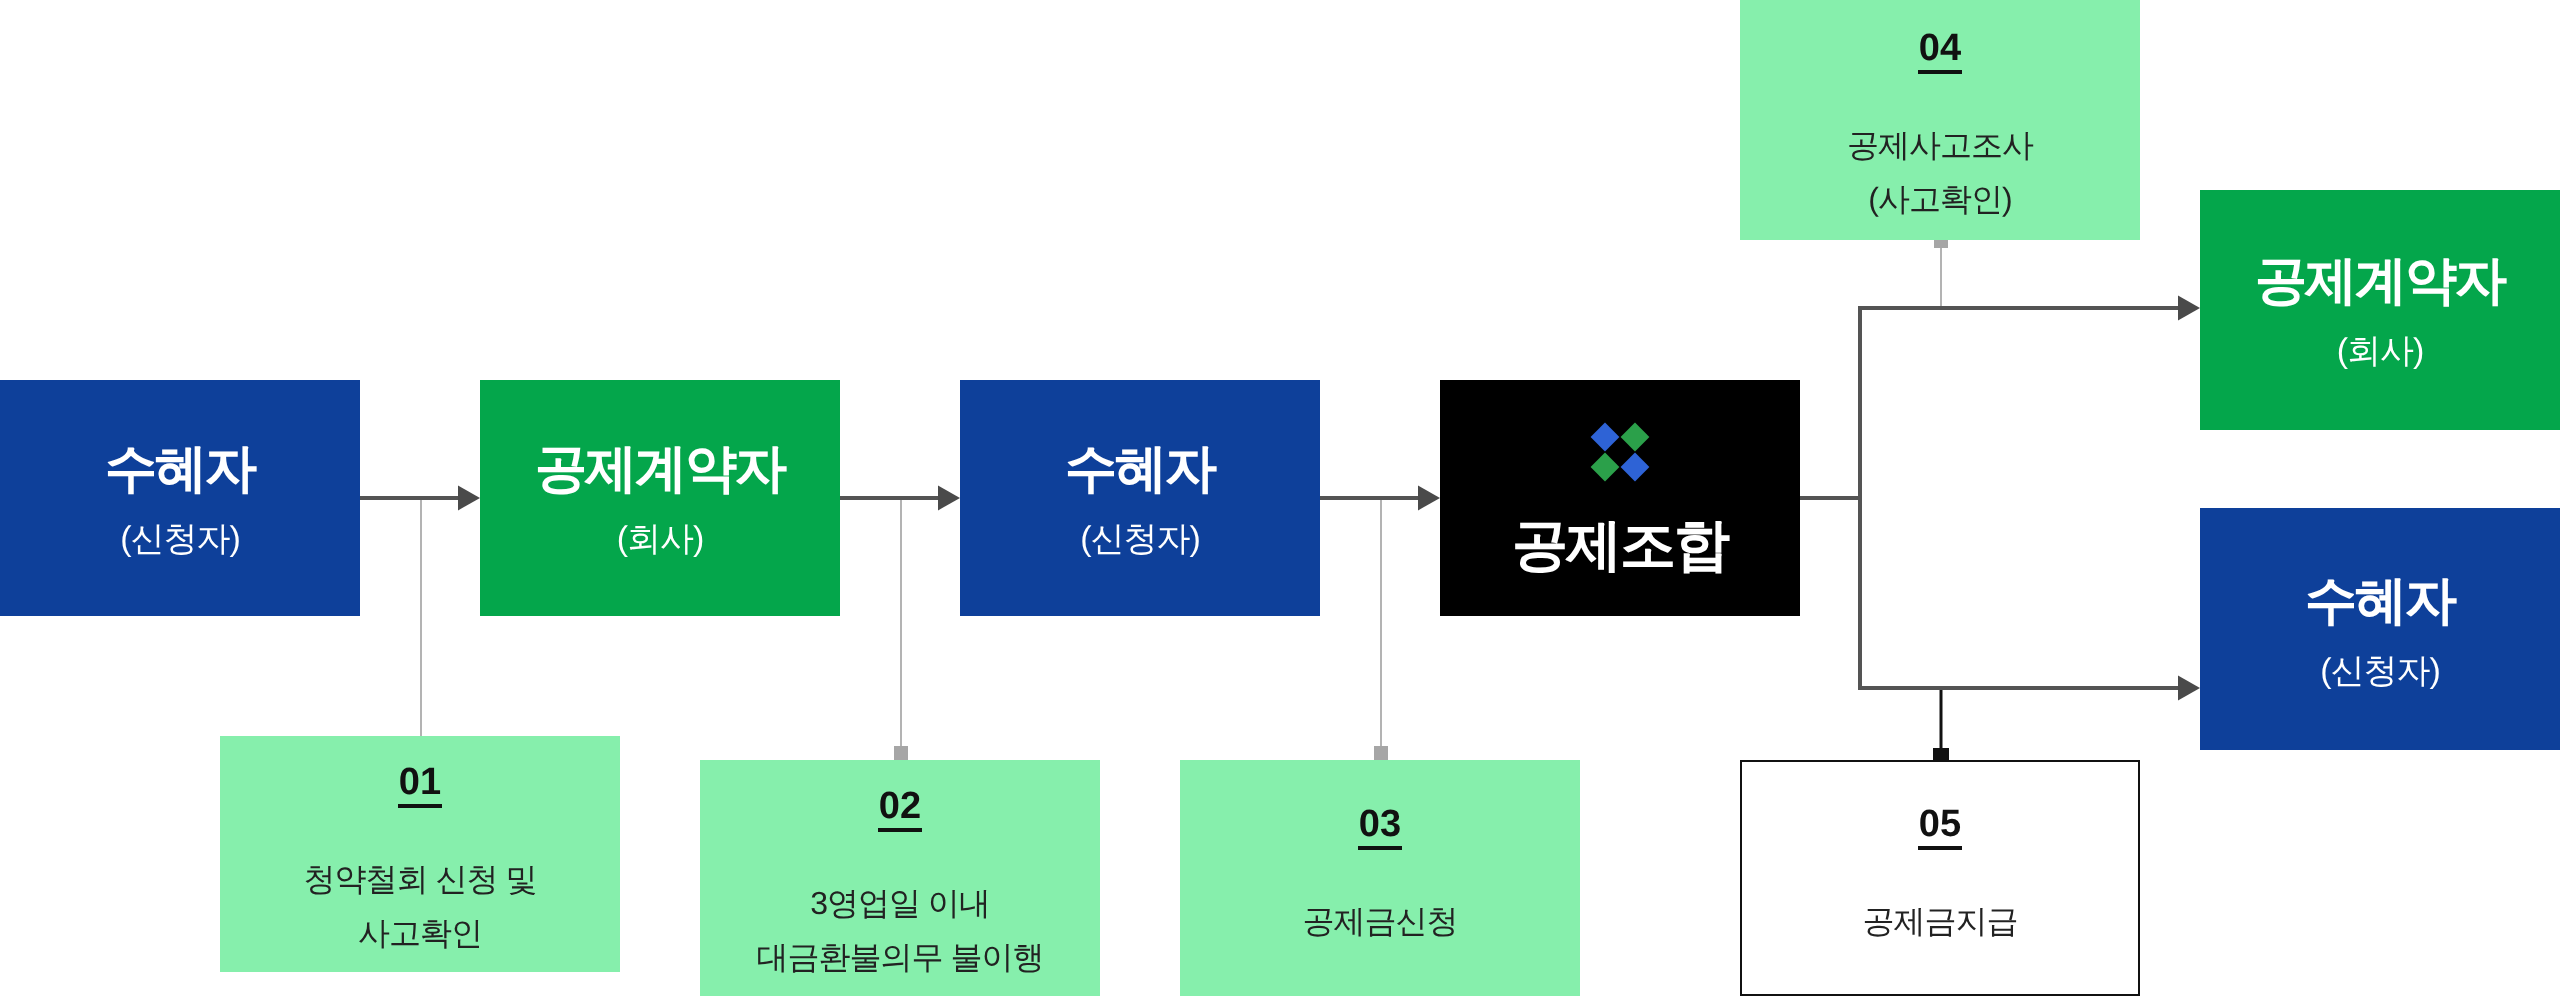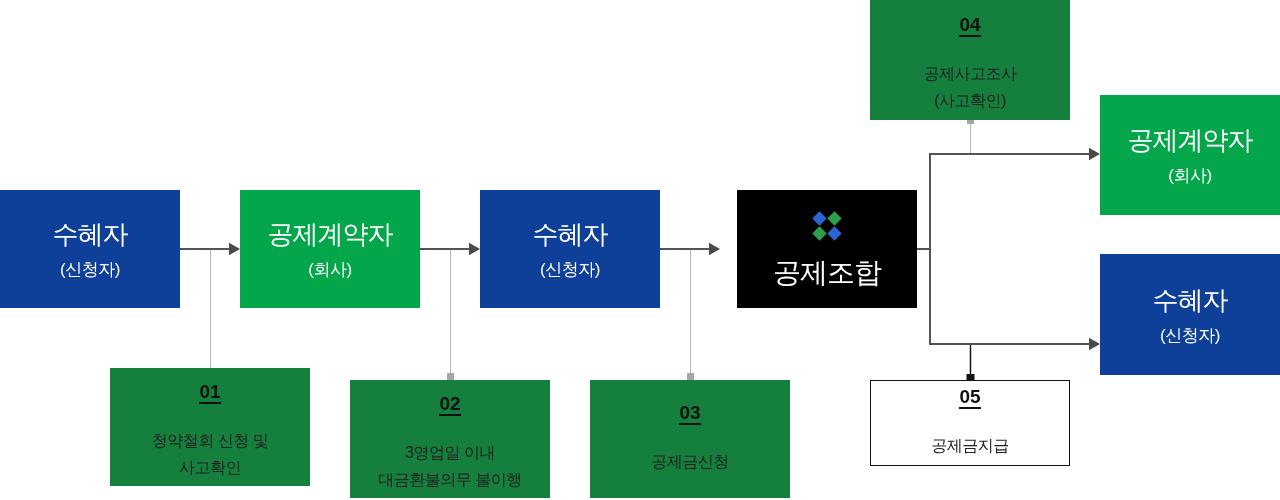--- a/index.html
+++ b/index.html
@@ -1,37 +1,37 @@
 <!DOCTYPE html>
 <html><head>
 <meta charset="utf-8">
 <style>
 *{margin:0;padding:0;box-sizing:border-box;}
 html,body{width:1280px;height:500px;}
 body{position:relative;background:#fff;font-family:"Liberation Sans",sans-serif;overflow:hidden;}
 .node{position:absolute;display:flex;flex-direction:column;align-items:center;justify-content:center;text-align:center;color:#fff;}
-.node .t{font-size:26px;font-weight:400;letter-spacing:-1px;}
+.node .t{font-size:26px;font-weight:700;letter-spacing:-1px;}
 .node .s{font-size:17px;margin-top:6px;letter-spacing:-0.5px;}
 #b1{left:0;top:190px;width:180px;height:118px;background:#0e409a;}
 #b2{left:240px;top:190px;width:180px;height:118px;background:#04a64b;}
 #b3{left:480px;top:190px;width:180px;height:118px;background:#0e409a;}
-#b4{left:737px;top:190px;width:180px;height:118px;background:#000;}
+#b4{left:720px;top:190px;width:180px;height:118px;background:#000;}
 #b4 .t{font-size:28px;}
 #r1{left:1100px;top:95px;width:180px;height:120px;background:#04a64b;}
 #r2{left:1100px;top:254px;width:180px;height:121px;background:#0e409a;}
-.step{position:absolute;background:#15803d;display:flex;flex-direction:column;align-items:center;justify-content:center;text-align:center;}
+.step{position:absolute;background:#86efac;display:flex;flex-direction:column;align-items:center;justify-content:center;text-align:center;}
 .step.pad2{padding-top:8px;}
 .step .num{font-size:19px;font-weight:700;color:#111;line-height:19px;padding-bottom:1px;border-bottom:2px solid #111;}
 .step .desc{font-size:16px;color:#222;line-height:27px;margin-top:23px;letter-spacing:-0.5px;}
 .step .dl{display:block;}
 #s1{left:110px;top:368px;width:200px;height:118px;}
 #s2{left:350px;top:380px;width:200px;height:118px;}
 #s3{left:590px;top:380px;width:200px;height:118px;}
 #s4{left:870px;top:0;width:200px;height:120px;}
-#s5{left:870px;top:380px;width:200px;height:86px;background:#fff;border:1px solid #111;}
+#s5{left:870px;top:380px;width:200px;height:118px;background:#fff;border:1px solid #111;}
 svg.wires{position:absolute;left:0;top:0;}
 .logo{margin-bottom:9px;}
 </style>
 </head>
 <body>
 
 <svg class="wires" width="1280" height="500" viewBox="0 0 1280 500">
   <g stroke="#545454" stroke-width="2" fill="none">
     <line x1="180" y1="249" x2="230" y2="249"></line>
     <line x1="420" y1="249" x2="470" y2="249"></line>

